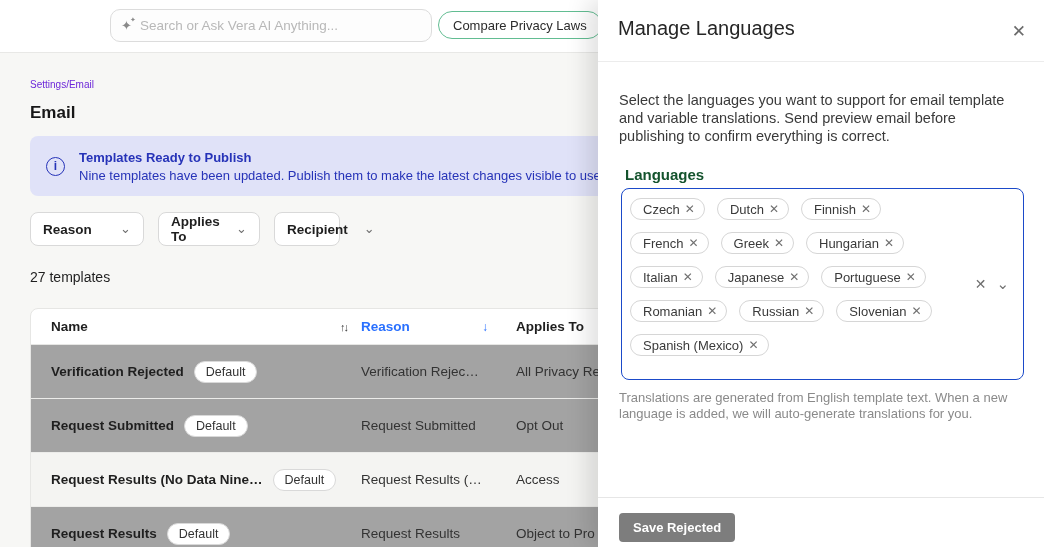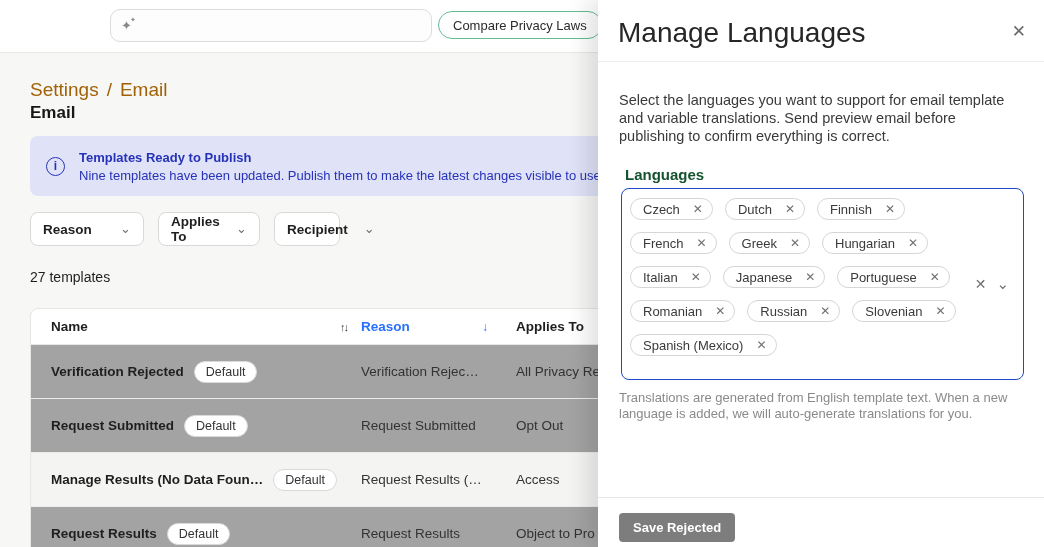--- a/index.html
+++ b/index.html
@@ -17,22 +17,22 @@
   .sparkle .mini { position:absolute; font-size:7px; right:-4px; top:-3px; }
   .ai-search input { border:none; outline:none; background:transparent; flex:1;
     font-size:13.5px; color:#444; font-family:"Liberation Sans", sans-serif; }
   .ai-search input::placeholder { color:#B8B8B8; }
   .compare-btn { position:absolute; left:438px; top:11px; height:28px; padding:0 14px;
     border:1px solid #62BD92; border-radius:14px; background:#fff; font-size:13px;
     color:#2b2b2b; display:flex; align-items:center; cursor:pointer;
     font-family:"Liberation Sans", sans-serif; }
 
   
-  .breadcrumb { position:absolute; left:30px; top:79px; font-size:19px; color:#a16207;
-    display:flex; gap:8px; }
+  .breadcrumb { position:absolute; left:30px; top:79px; font-size:10px; color:#6d28d9;
+    display:flex; }
   .page-title { position:absolute; left:30px; top:103px; font-size:17px; font-weight:bold; color:#171717; }
 
   .banner { position:absolute; left:30px; top:136px; width:982px; height:60px;
     background:#E0E2F8; border-radius:8px; display:flex; align-items:center; padding:0 16px; gap:14px; }
   .info-icon { width:19px; height:19px; border:1.7px solid #2633B8; border-radius:50%;
     color:#2633B8; font-size:12px; font-weight:bold; display:flex; align-items:center;
     justify-content:center; flex:none; font-style:normal; }
   .banner-text { overflow:hidden; white-space:nowrap; }
   .banner-title { font-size:13px; font-weight:bold; color:#2633B8; margin-bottom:3px; }
   .banner-msg { font-size:13px; color:#2633B8; }
@@ -69,30 +69,30 @@
   .row-name { font-weight:bold; white-space:nowrap; }
   .badge { border:1px solid #D9D9D9; border-radius:999px; padding:3px 11px; font-size:12.5px;
     color:#333; background:#fff; white-space:nowrap; }
   .cell-txt { color:#333; white-space:nowrap; }
 
   
   .panel { position:absolute; left:598px; top:0; width:446px; height:547px; background:#fff;
     box-shadow:-10px 0 22px rgba(0,0,0,0.12); }
   .p-head { position:absolute; left:0; top:0; width:100%; height:62px;
     border-bottom:1px solid #ECECEC; }
-  .p-title { position:absolute; left:20px; top:17px; font-size:28px; color:#262626; font-weight:500; }
+  .p-title { position:absolute; left:20px; top:17px; font-size:20px; color:#262626; font-weight:500; }
   .p-close { position:absolute; right:18px; top:21px; font-size:17px; color:#6B6B6B; cursor:pointer; }
   .p-desc { position:absolute; left:21px; top:91px; width:404px; font-size:14.5px;
     line-height:18px; color:#3A3A3A; }
   .p-label { position:absolute; left:27px; top:166px; font-size:15px; font-weight:bold; color:#14532d; }
   .multiselect { position:absolute; left:23px; top:188px; width:403px; height:192px;
     border:1.5px solid #1B4AC9; border-radius:8px; background:#fff;
     padding:9px 62px 9px 8px; }
   .chips { display:flex; flex-wrap:wrap; gap:12px 12px; align-content:flex-start; }
-  .chip { display:inline-flex; align-items:center; gap:13px; border:1px solid #D6D6D6;
+  .chip { display:inline-flex; align-items:center; gap:5px; border:1px solid #D6D6D6;
     border-radius:999px; padding:2.5px 9px 2.5px 12px; font-size:13px; color:#3a3a3a;
     background:#fff; white-space:nowrap; }
   .chip-x { color:#6f6f6f; font-size:12px; cursor:pointer; }
   .ms-icons { position:absolute; right:14px; top:50%; transform:translateY(-50%);
     display:flex; align-items:center; gap:10px; color:#6f6f6f; }
   .ms-clear { font-size:14px; cursor:pointer; }
   .ms-chev { font-size:15px; cursor:pointer; line-height:0.5; }
   .p-helper { position:absolute; left:21px; top:390px; width:408px; font-size:13px;
     line-height:16px; color:#8A8A8A; }
   .p-footer { position:absolute; left:0; top:497px; width:100%; height:50px;
@@ -102,20 +102,21 @@
     cursor:pointer; font-family:"Liberation Sans", sans-serif; }
 </style>
 </head>
 <body>
 
 <div class="page">
 
   <div class="topbar">
     <div class="ai-search">
       <span class="sparkle"><span>✦</span><span class="mini">✦</span></span>
+      <input type="text" placeholder="Search or Ask Vera AI Anything..." style="">
     </div>
     <button class="compare-btn">Compare Privacy Laws</button>
   </div>
 
   <div class="breadcrumb">
     <span>Settings</span>
     <span>/</span>
     <span>Email</span>
   </div>
   <div class="page-title">Email</div>
@@ -177,21 +178,21 @@
         <span class="badge">Default</span>
       </div>
       <div class="c-reason">
           <span class="cell-txt">Request Submitted</span>
         </div>
       <div class="c-applies"><span class="cell-txt">Opt Out</span></div>
     </div>
 
     <div class="t-row alt">
       <div class="c-name">
-        <span class="row-name">Manage Results (No Data Foun…</span>
+        <span class="row-name">Request Results (No Data Nine…</span>
         <span class="badge">Default</span>
       </div>
       <div class="c-reason">
           <span class="cell-txt">Request Results (…</span>
         </div>
       <div class="c-applies"><span class="cell-txt">Access</span></div>
     </div>
 
     <div class="t-row">
       <div class="c-name">

